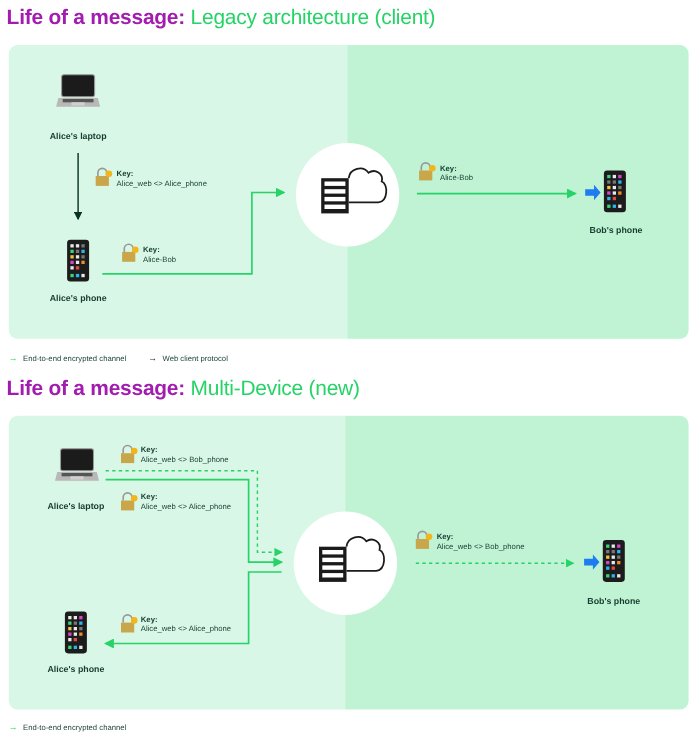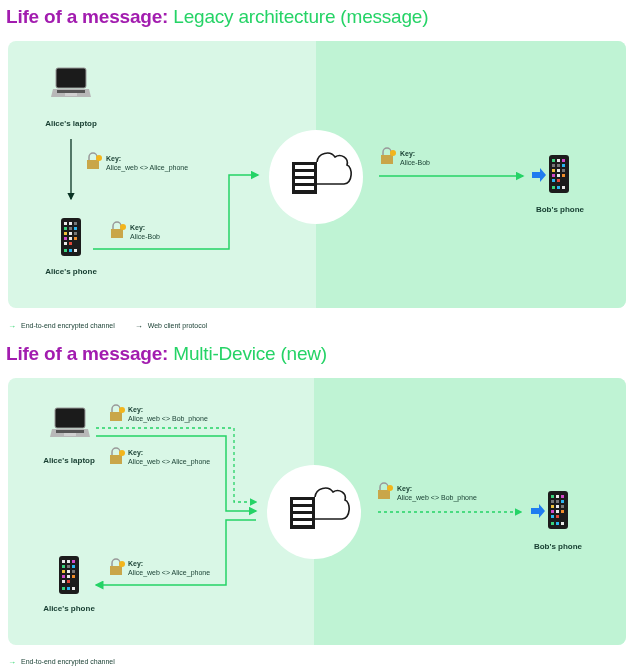--- a/index.html
+++ b/index.html
@@ -15,21 +15,21 @@
   .key b{display:block;font-weight:bold;}
   .legend{position:absolute;left:8px;font-size:7px;color:#163d30;white-space:nowrap;}
   .legend .it{display:inline-block;margin-right:18px;}
   .legend .arr{margin-right:5px;font-size:8px;}
 </style>
 </head>
 <body>
 
 <div class="title" style="top:6px;">
   <span class="dark">Life of a message:</span>
-  <span class="accent">Legacy architecture (message)</span>
+  <span class="accent">Legacy architecture (client)</span>
 </div>
 
 <div class="panel" style="top:41px;height:267px;">
   <div class="right" style="left:308px;right:0;"></div>
   <svg width="618" height="267">
     <defs>
       <marker id="ag" markerWidth="6" markerHeight="6" refX="5" refY="3" orient="auto">
           <path d="M0,0 L6,3 L0,6 z" fill="#25d366"></path>
         </marker>
       <marker id="ad" markerWidth="6" markerHeight="6" refX="5" refY="3" orient="auto">

